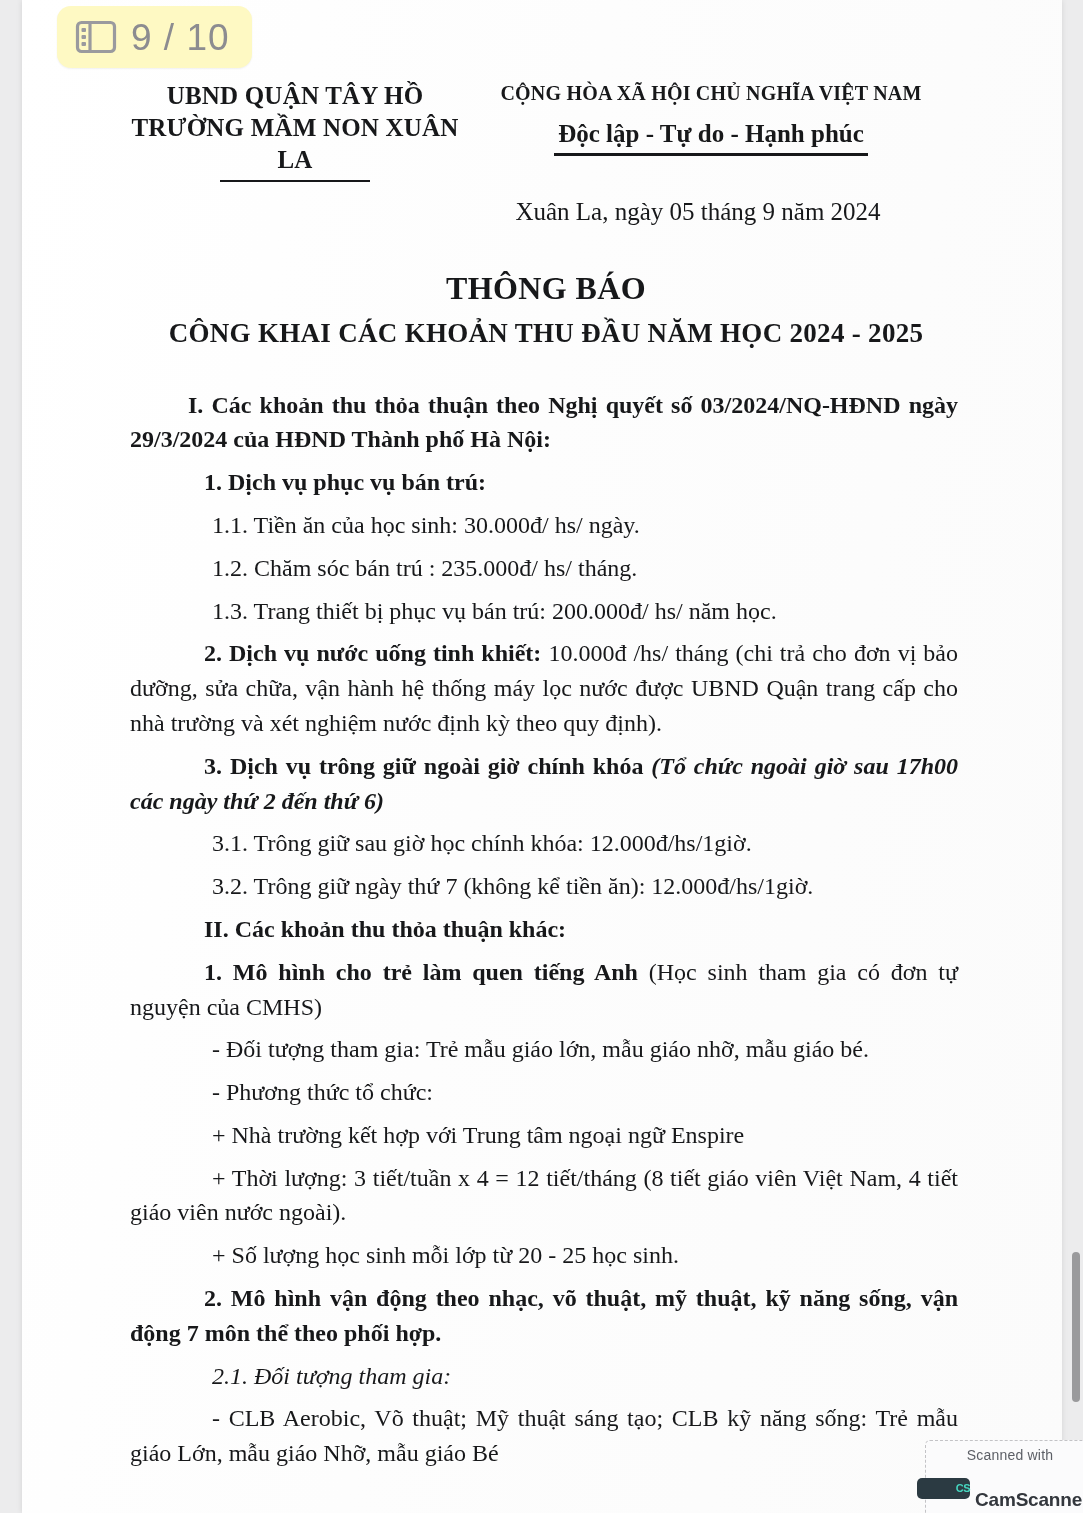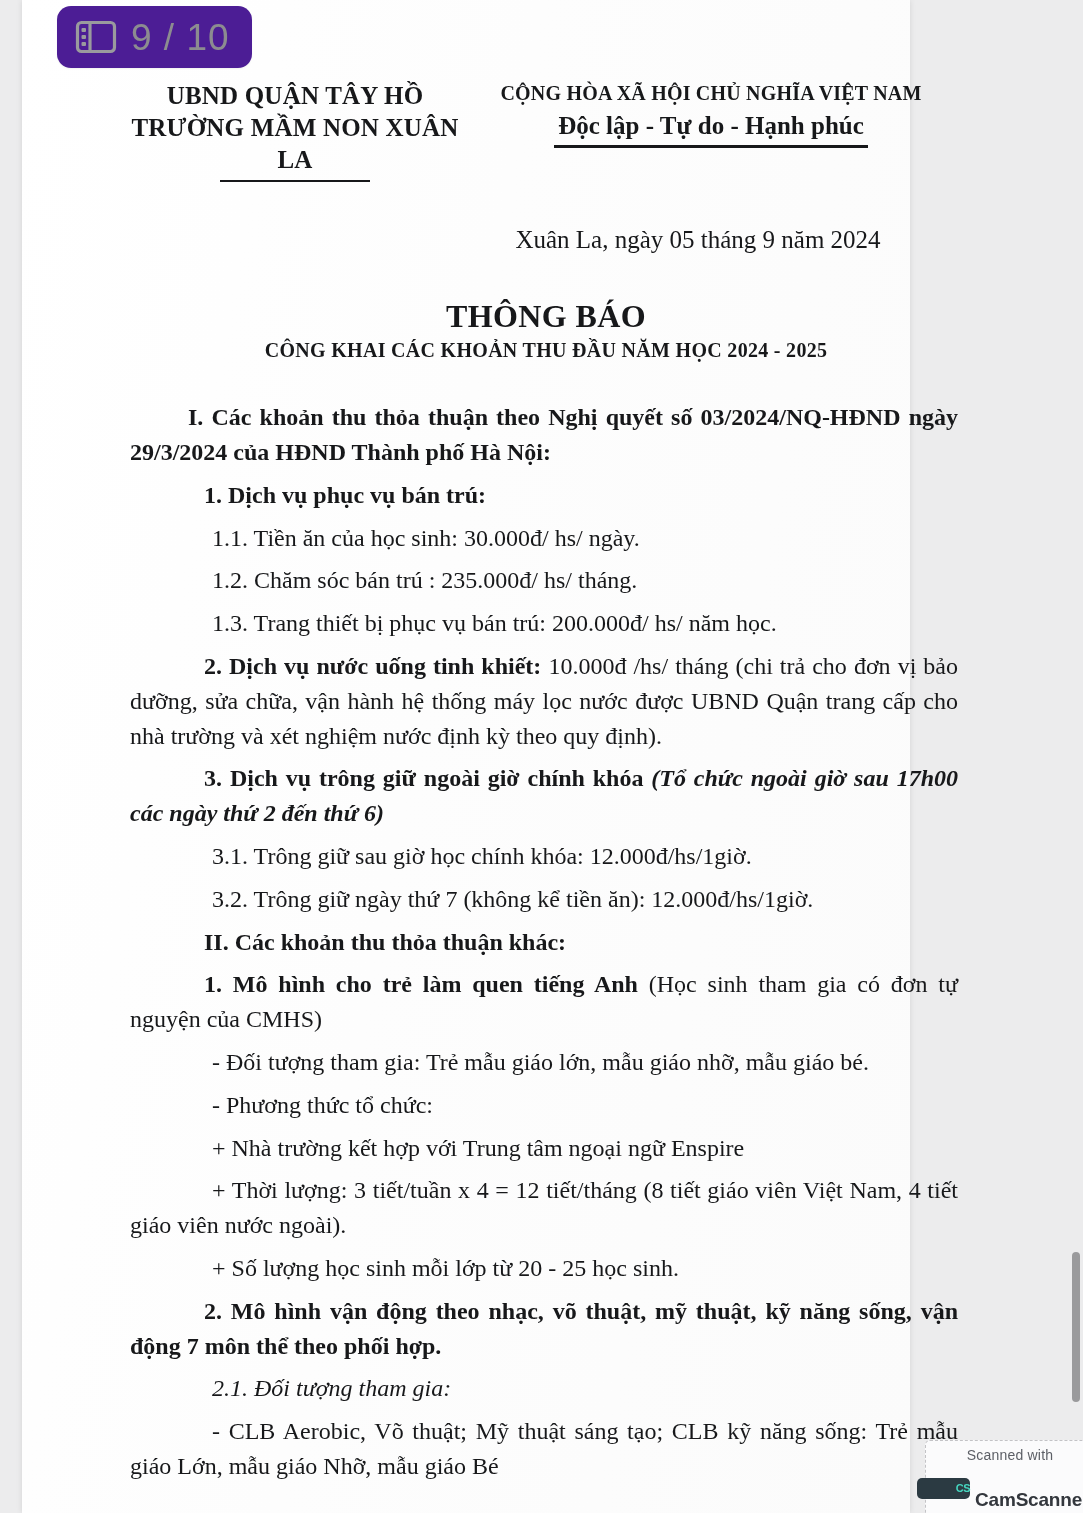--- a/index.html
+++ b/index.html
@@ -19,21 +19,21 @@
   #viewer {
     position: absolute;
     inset: 0;
     background: #ececed;
   }
 
   #page-sheet {
     position: absolute;
     left: 22px;
     top: 0px;
-    width: 888px;
+    width: 1040px;
     height: 1513px;
     background: #ffffff;
     box-shadow: 0 0 6px rgba(0,0,0,0.10);
   }
 
   
   #page-sheet::before {
     content: "";
     position: absolute;
     inset: 0;
@@ -44,21 +44,21 @@
   
   #page-indicator {
     position: absolute;
     left: 57px;
     top: 6px;
     height: 62px;
     padding: 0 22px 0 18px;
     display: flex;
     align-items: center;
     gap: 14px;
-    background: #4c1d95;
+    background: #fef9c3;
     border-radius: 14px;
     z-index: 40;
     box-shadow: 0 1px 2px rgba(0,0,0,0.06);
   }
   #page-indicator .pgicon {
     width: 42px;
     height: 34px;
     flex: 0 0 auto;
     display: block;
   }
@@ -120,50 +120,50 @@
     font-weight: bold;
     line-height: 1.3;
   }
   .lh-right .l1 {
     font-size: 20px;
     letter-spacing: 0.2px;
     white-space: nowrap;
   }
   .lh-right .l2 {
     font-size: 25px;
-    margin-top: 4px;
+    margin-top: 12px;
     display: inline-block;
     position: relative;
   }
   .lh-right .l2 .rule {
     position: absolute;
     left: -4px;
     right: -4px;
     bottom: -5px;
     height: 2.5px;
     background: #17181a;
   }
 
   .dateline {
-    margin-top: 48px;
+    margin-top: 20px;
     text-align: center;
     padding-left: 330px;
     font-size: 25px;
     line-height: 1.3;
   }
   .dateline .dl-in { display: inline-block; padding-right: 26px; }
 
   .title-block {
     margin-top: 38px;
     text-align: center;
     font-weight: bold;
     line-height: 1.34;
   }
   .title-block .t1 { font-size: 32px; letter-spacing: 0.4px; }
-  .title-block .t2 { font-size: 20px; letter-spacing: 0.3px; margin-top: 0; }
+  .title-block .t2 { font-size: 27px; letter-spacing: 0.3px; margin-top: 6px; }
 
   
   .body-block { margin-top: 36px; }
 
   p.ln {
     margin: 0 4px 8px 0;
     font-size: 24px;
     line-height: 1.45;
     text-align: justify;
     text-justify: inter-word;

